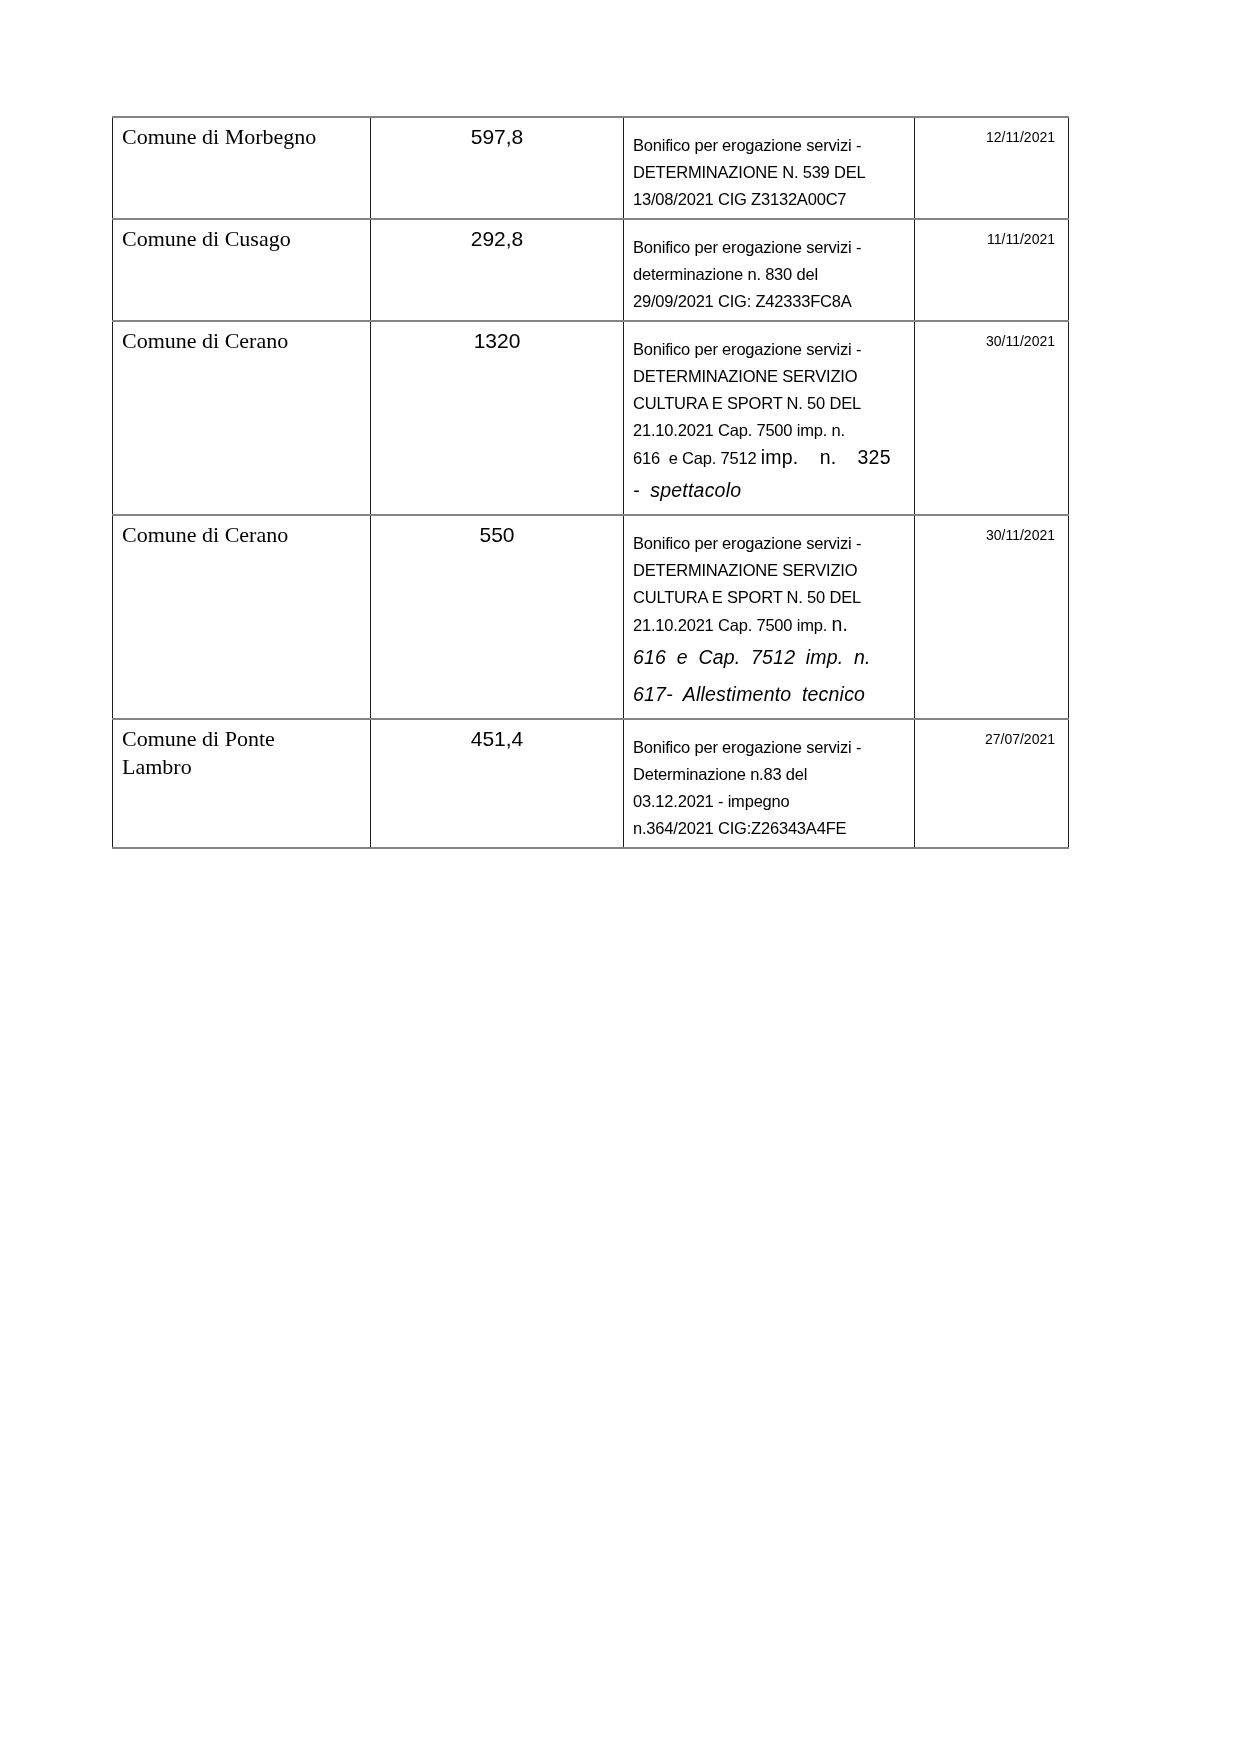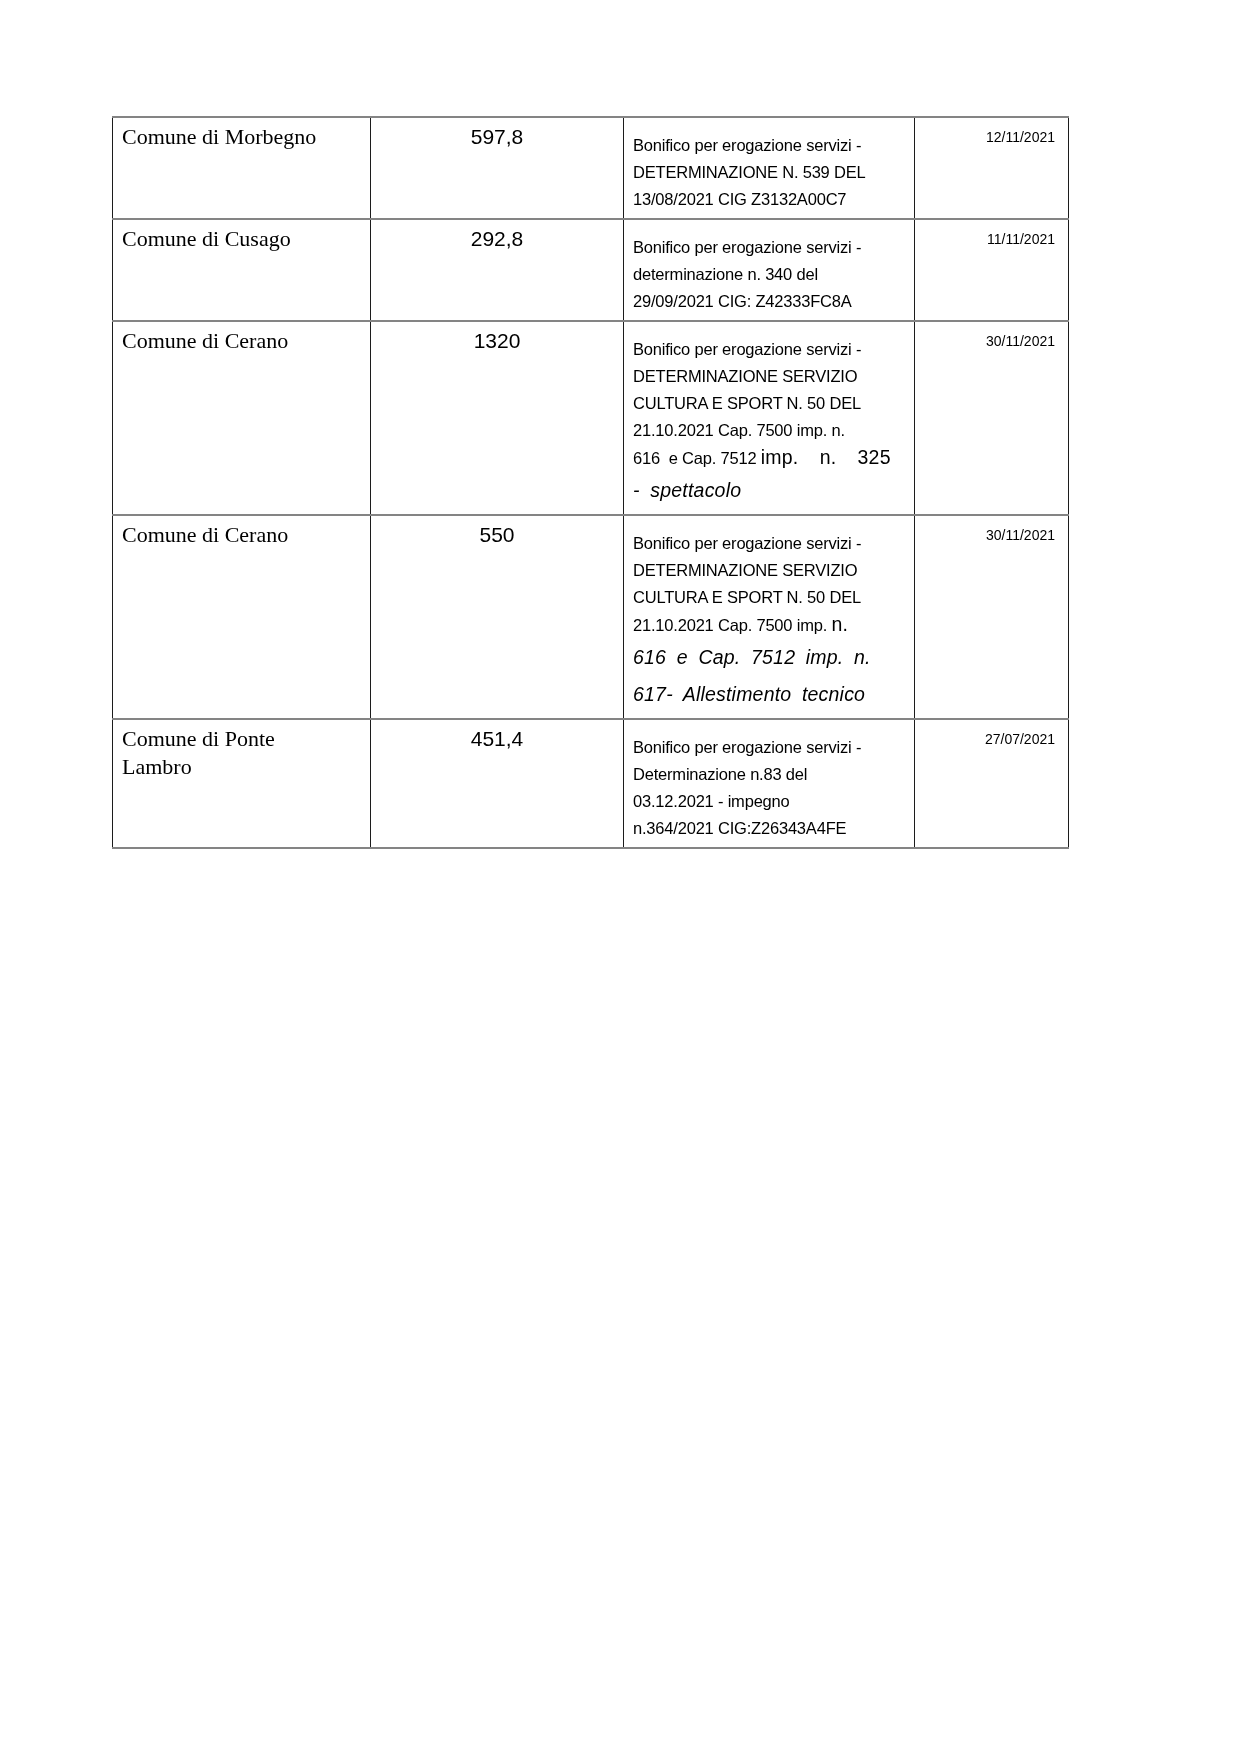--- a/index.html
+++ b/index.html
@@ -100,21 +100,21 @@
             <div class="desc-line"><span class="seg-normal">DETERMINAZIONE N. 539 DEL</span></div>
             <div class="desc-line"><span class="seg-normal">13/08/2021 CIG Z3132A00C7</span></div>
           </td>
         <td class="cell-data">12/11/2021</td>
       </tr>
       <tr style="height:87px">
         <td class="cell-ente"><span class="ente-text">Comune di Cusago</span></td>
         <td class="cell-importo">292,8</td>
         <td class="cell-causale">
             <div class="desc-line"><span class="seg-normal">Bonifico per erogazione servizi -</span></div>
-            <div class="desc-line"><span class="seg-normal">determinazione n. 340 del</span></div>
+            <div class="desc-line"><span class="seg-normal">determinazione n. 830 del</span></div>
             <div class="desc-line"><span class="seg-normal">29/09/2021 CIG: Z42333FC8A</span></div>
           </td>
         <td class="cell-data">11/11/2021</td>
       </tr>
       <tr style="height:179px">
         <td class="cell-ente"><span class="ente-text">Comune di Cerano</span></td>
         <td class="cell-importo">1320</td>
         <td class="cell-causale">
             <div class="desc-line"><span class="seg-normal">Bonifico per erogazione servizi -</span></div>
             <div class="desc-line"><span class="seg-normal">DETERMINAZIONE SERVIZIO</span></div>

